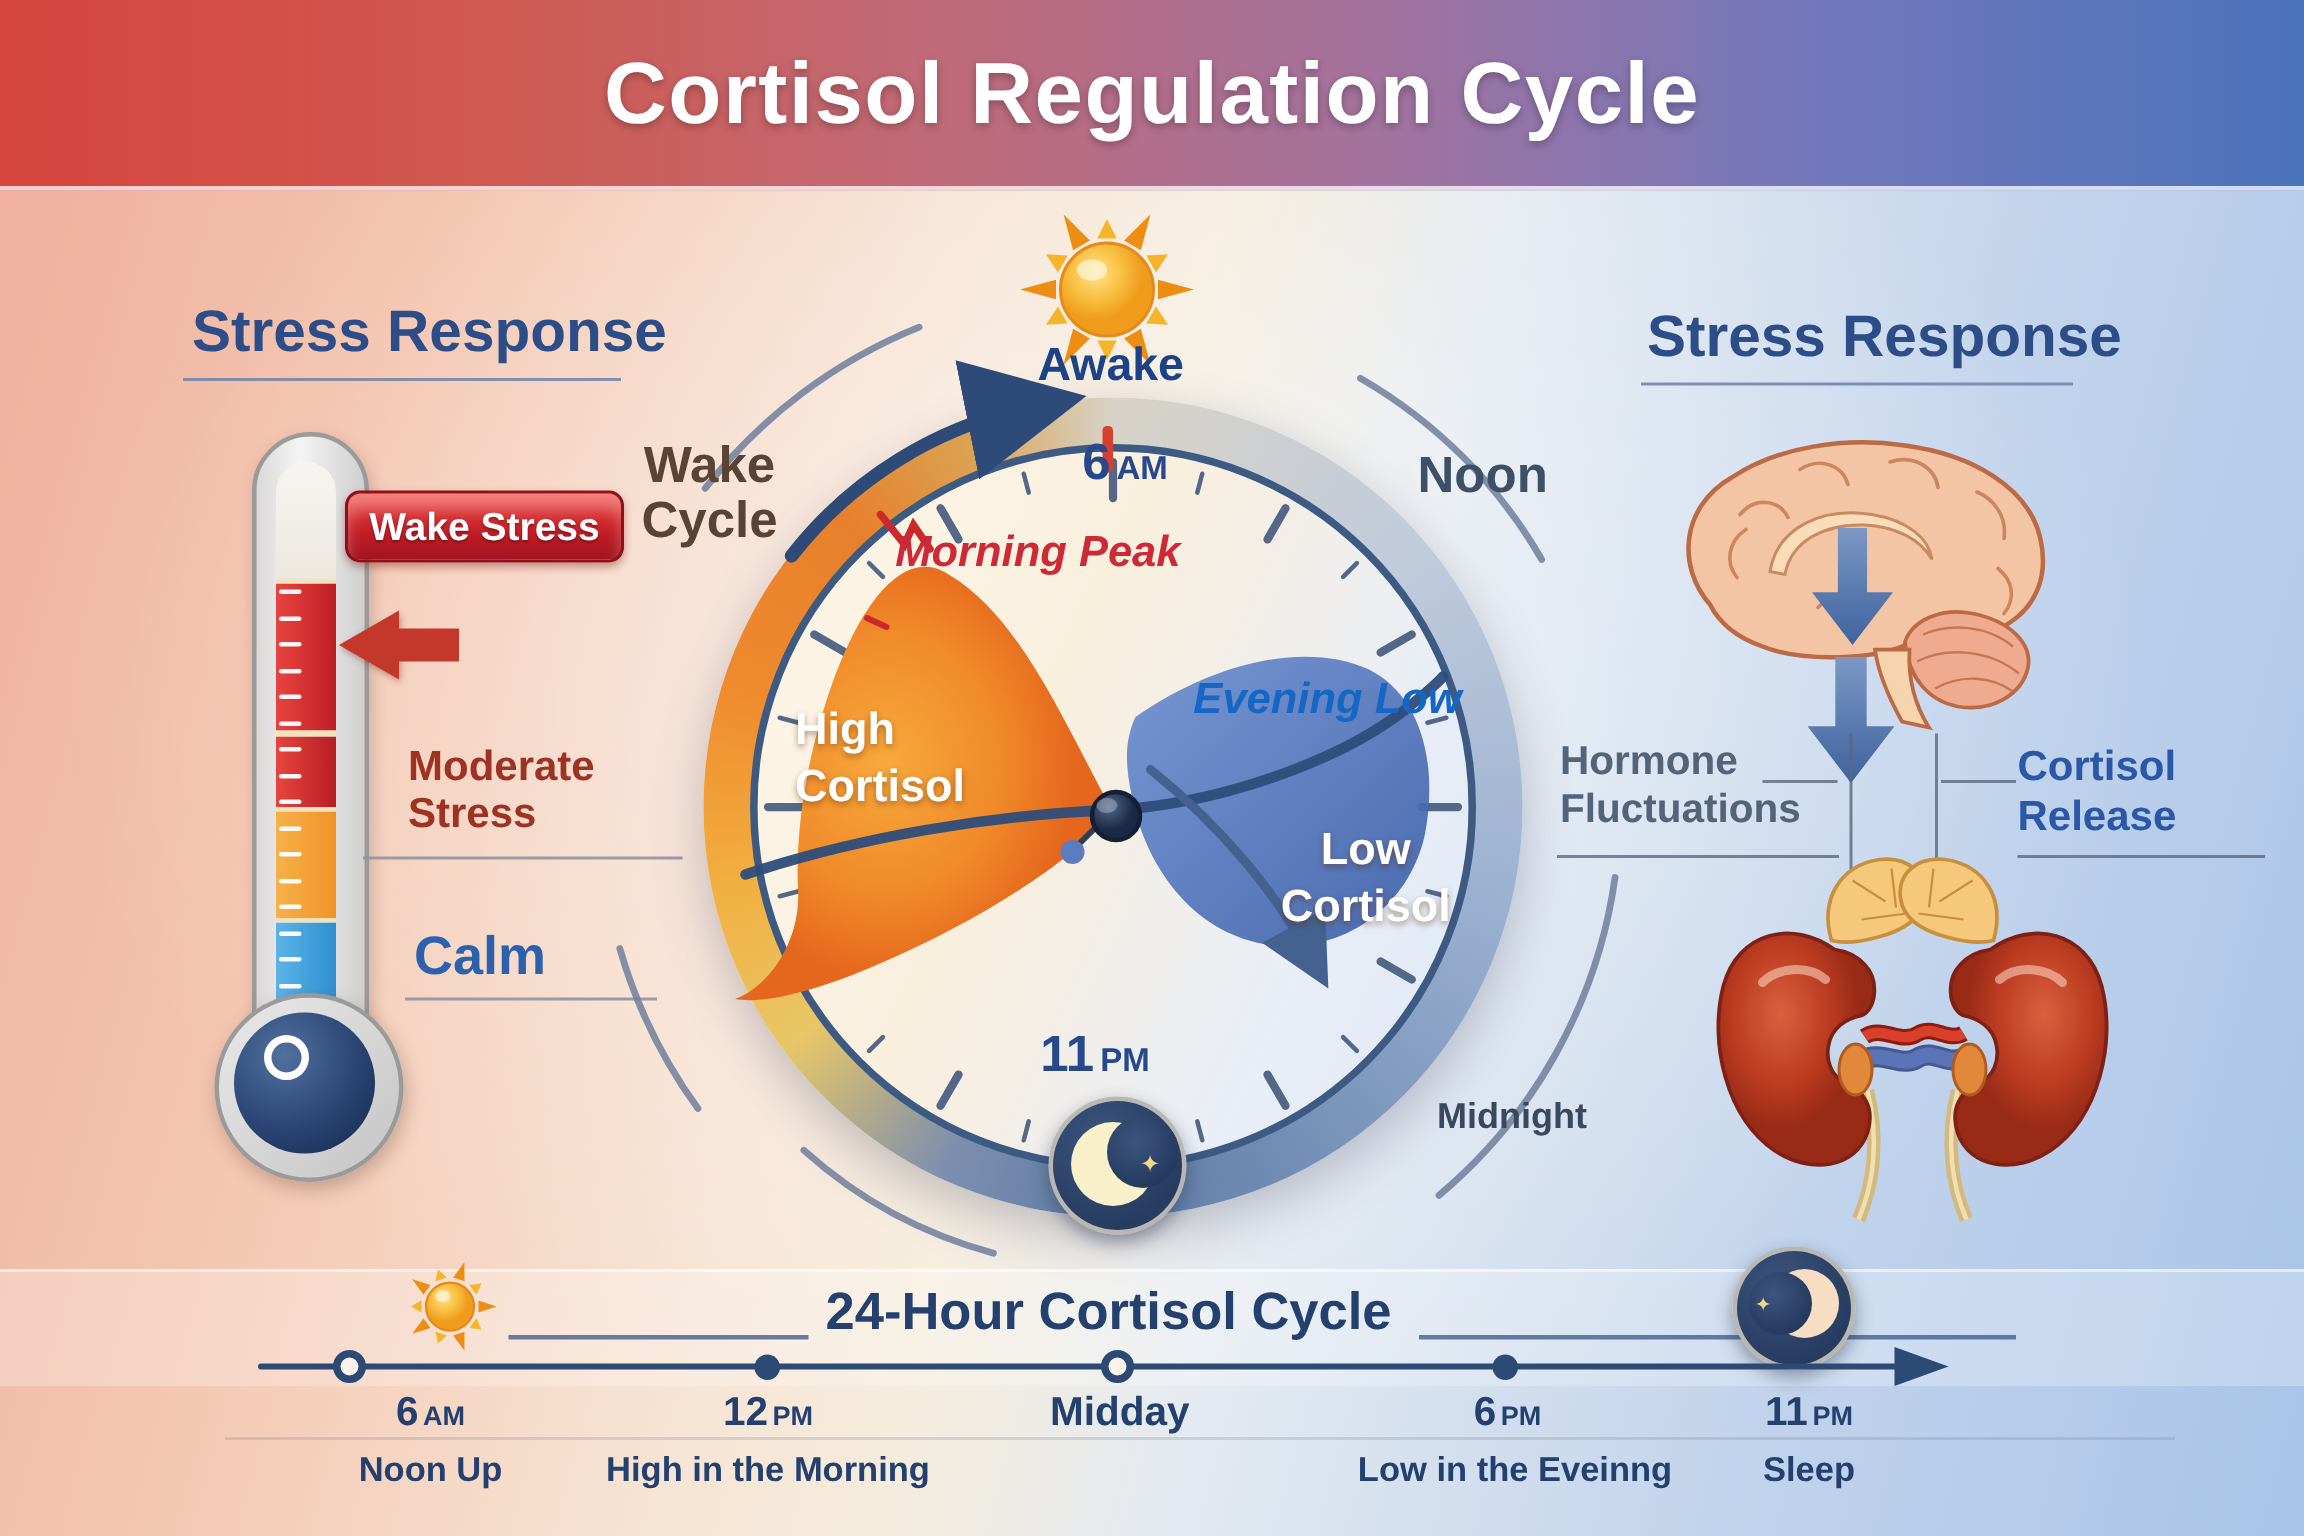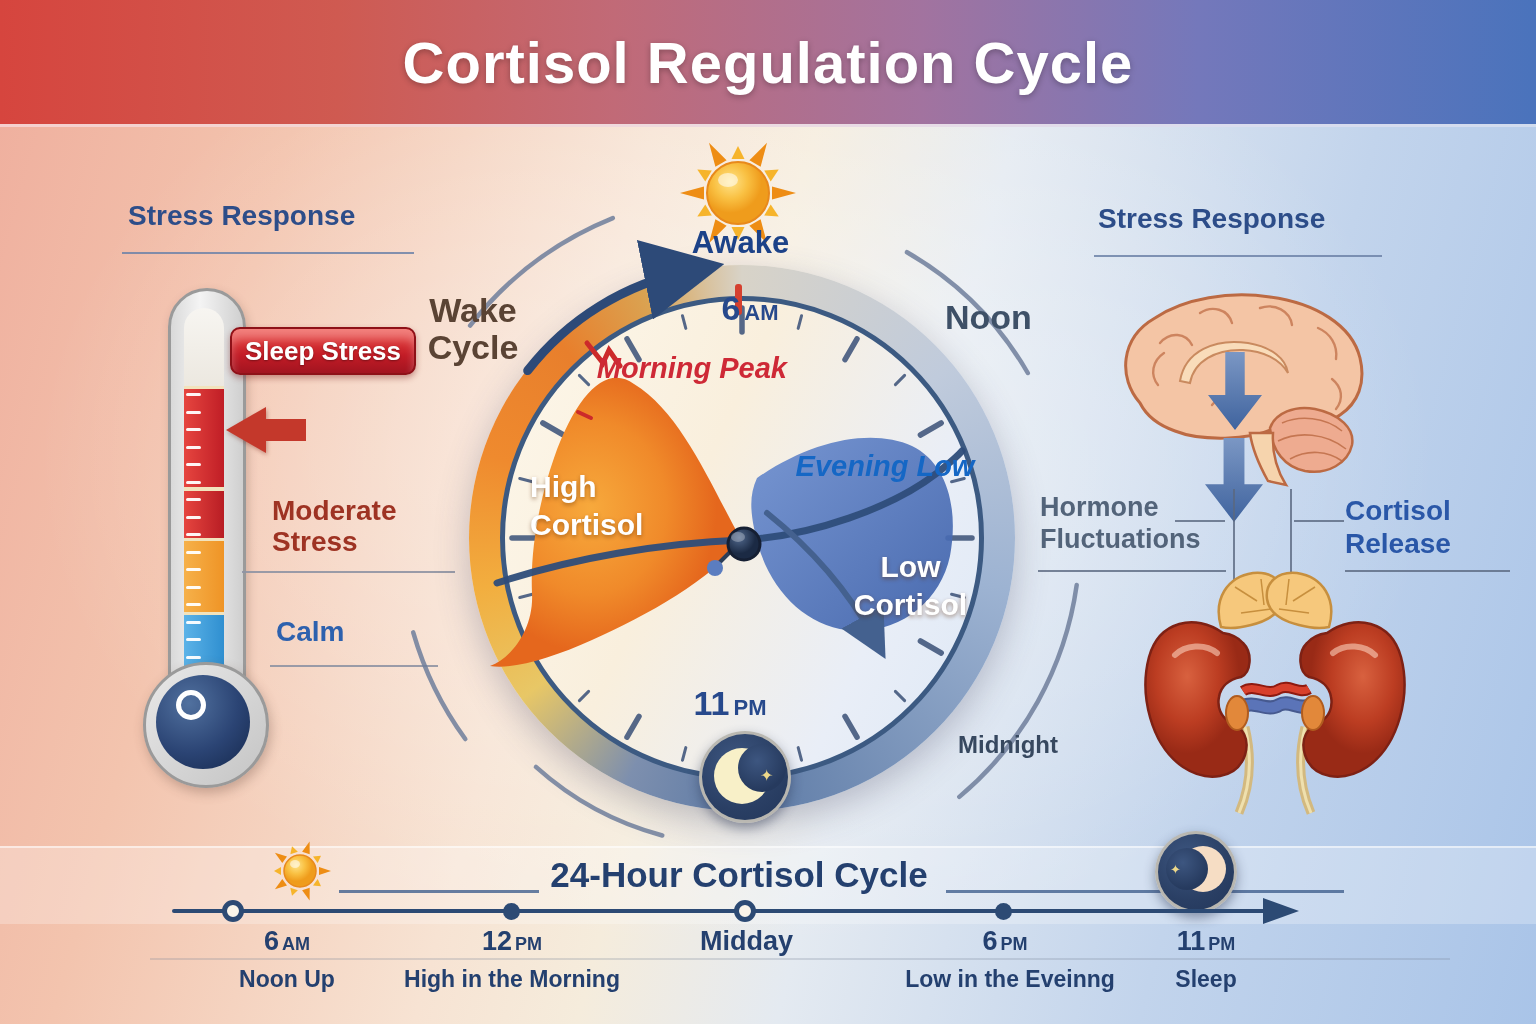--- a/index.html
+++ b/index.html
@@ -10,21 +10,21 @@
       linear-gradient(105deg,#efae9d 0%,#f3c4ae 18%,#f7e3d3 38%,#f5ecdc 47%,#e4eaf1 58%,#c2d4ec 78%,#a9c4e8 100%);
   }
   .abs{position:absolute;}
   
   .banner{left:0;top:0;width:1536px;height:124px;
     background:linear-gradient(90deg,#d6453e 0%,#cf5a51 22%,#c16a77 40%,#a2739f 60%,#7478bb 78%,#4a73bc 100%);
     border-bottom:3px solid rgba(255,255,255,.75);
     display:flex;align-items:center;justify-content:center;}
   .banner h1{margin:0;color:#fff;font-size:58px;font-weight:700;letter-spacing:1px;text-shadow:0 2px 6px rgba(0,0,0,.28);}
   
-  .sec-head{font-size:28px;font-weight:700;color:#2d4d89;}
+  .sec-head{font-size:39px;font-weight:700;color:#2d4d89;}
   .rule{height:2px;background:#6d83a8;opacity:.85;}
   .conn{height:2px;background:#8f94a3;opacity:.9;}
   
   .therm-tube{left:168px;top:288px;width:72px;height:420px;background:linear-gradient(90deg,#d9d9d9,#f4f4f4 40%,#cfcfcf);border:3px solid #9a9a9a;border-radius:39px 39px 18px 18px;box-shadow:2px 4px 10px rgba(90,60,50,.25);}
   .therm-col{left:184px;top:308px;width:40px;border-radius:20px 20px 0 0;overflow:hidden;height:392px;}
   .seg{width:40px;}
   .therm-bulb-outer{left:143px;top:662px;width:120px;height:120px;border-radius:50%;background:linear-gradient(135deg,#e9e9e9,#c4c4c4);border:3px solid #9a9a9a;box-shadow:2px 5px 12px rgba(90,60,50,.3);}
   .therm-bulb{left:156px;top:675px;width:94px;height:94px;border-radius:50%;background:radial-gradient(circle at 35% 30%,#51719f,#2b4474 55%,#15284c);}
   .bulb-ring{left:176px;top:690px;width:20px;height:20px;border:5px solid #fff;border-radius:50%;}
   .t-tick{position:absolute;left:2px;width:15px;height:3px;background:rgba(255,255,255,.95);border-radius:2px;}
@@ -100,27 +100,27 @@
       <div class="t-tick" style="top: 318px;"></div>
       <div class="t-tick" style="top: 335.5px;"></div>
       <div class="t-tick" style="top: 353px;"></div>
       <div class="t-tick" style="top: 370.5px;"></div>
       <div class="t-tick" style="top: 388px;"></div>
     </div>
   <div class="abs therm-bulb-outer"></div>
   <div class="abs therm-bulb"></div>
   <div class="abs bulb-ring"></div>
 
-  <div class="abs pill">Sleep Stress</div>
+  <div class="abs pill">Wake Stress</div>
   <div class="abs red-arrow-head"></div>
   <div class="abs red-arrow-tail"></div>
 
   <div class="abs" style="left:272px;top:495px;width:170px;font-size:28px;font-weight:700;color:#9e3323;line-height:1.12;">Moderate Stress</div>
   <div class="abs conn" style="left:242px;top:571px;width:213px;"></div>
-  <div class="abs" style="left:276px;top:616px;font-size:28px;font-weight:700;color:#2d61ae;">Calm</div>
+  <div class="abs" style="left:276px;top:616px;font-size:36px;font-weight:700;color:#2d61ae;">Calm</div>
   <div class="abs conn" style="left:270px;top:665px;width:168px;"></div>
 
   <div class="abs rim"></div>
   <div class="abs face"></div>
 
   <svg class="abs clock-svg" viewBox="0 0 700 700">
     <defs>
       <radialGradient id="orangeBlob" cx="40%" cy="45%">
           <stop offset="0%" stop-color="#f7a93c"></stop>
           <stop offset="60%" stop-color="#f08a2a"></stop>

